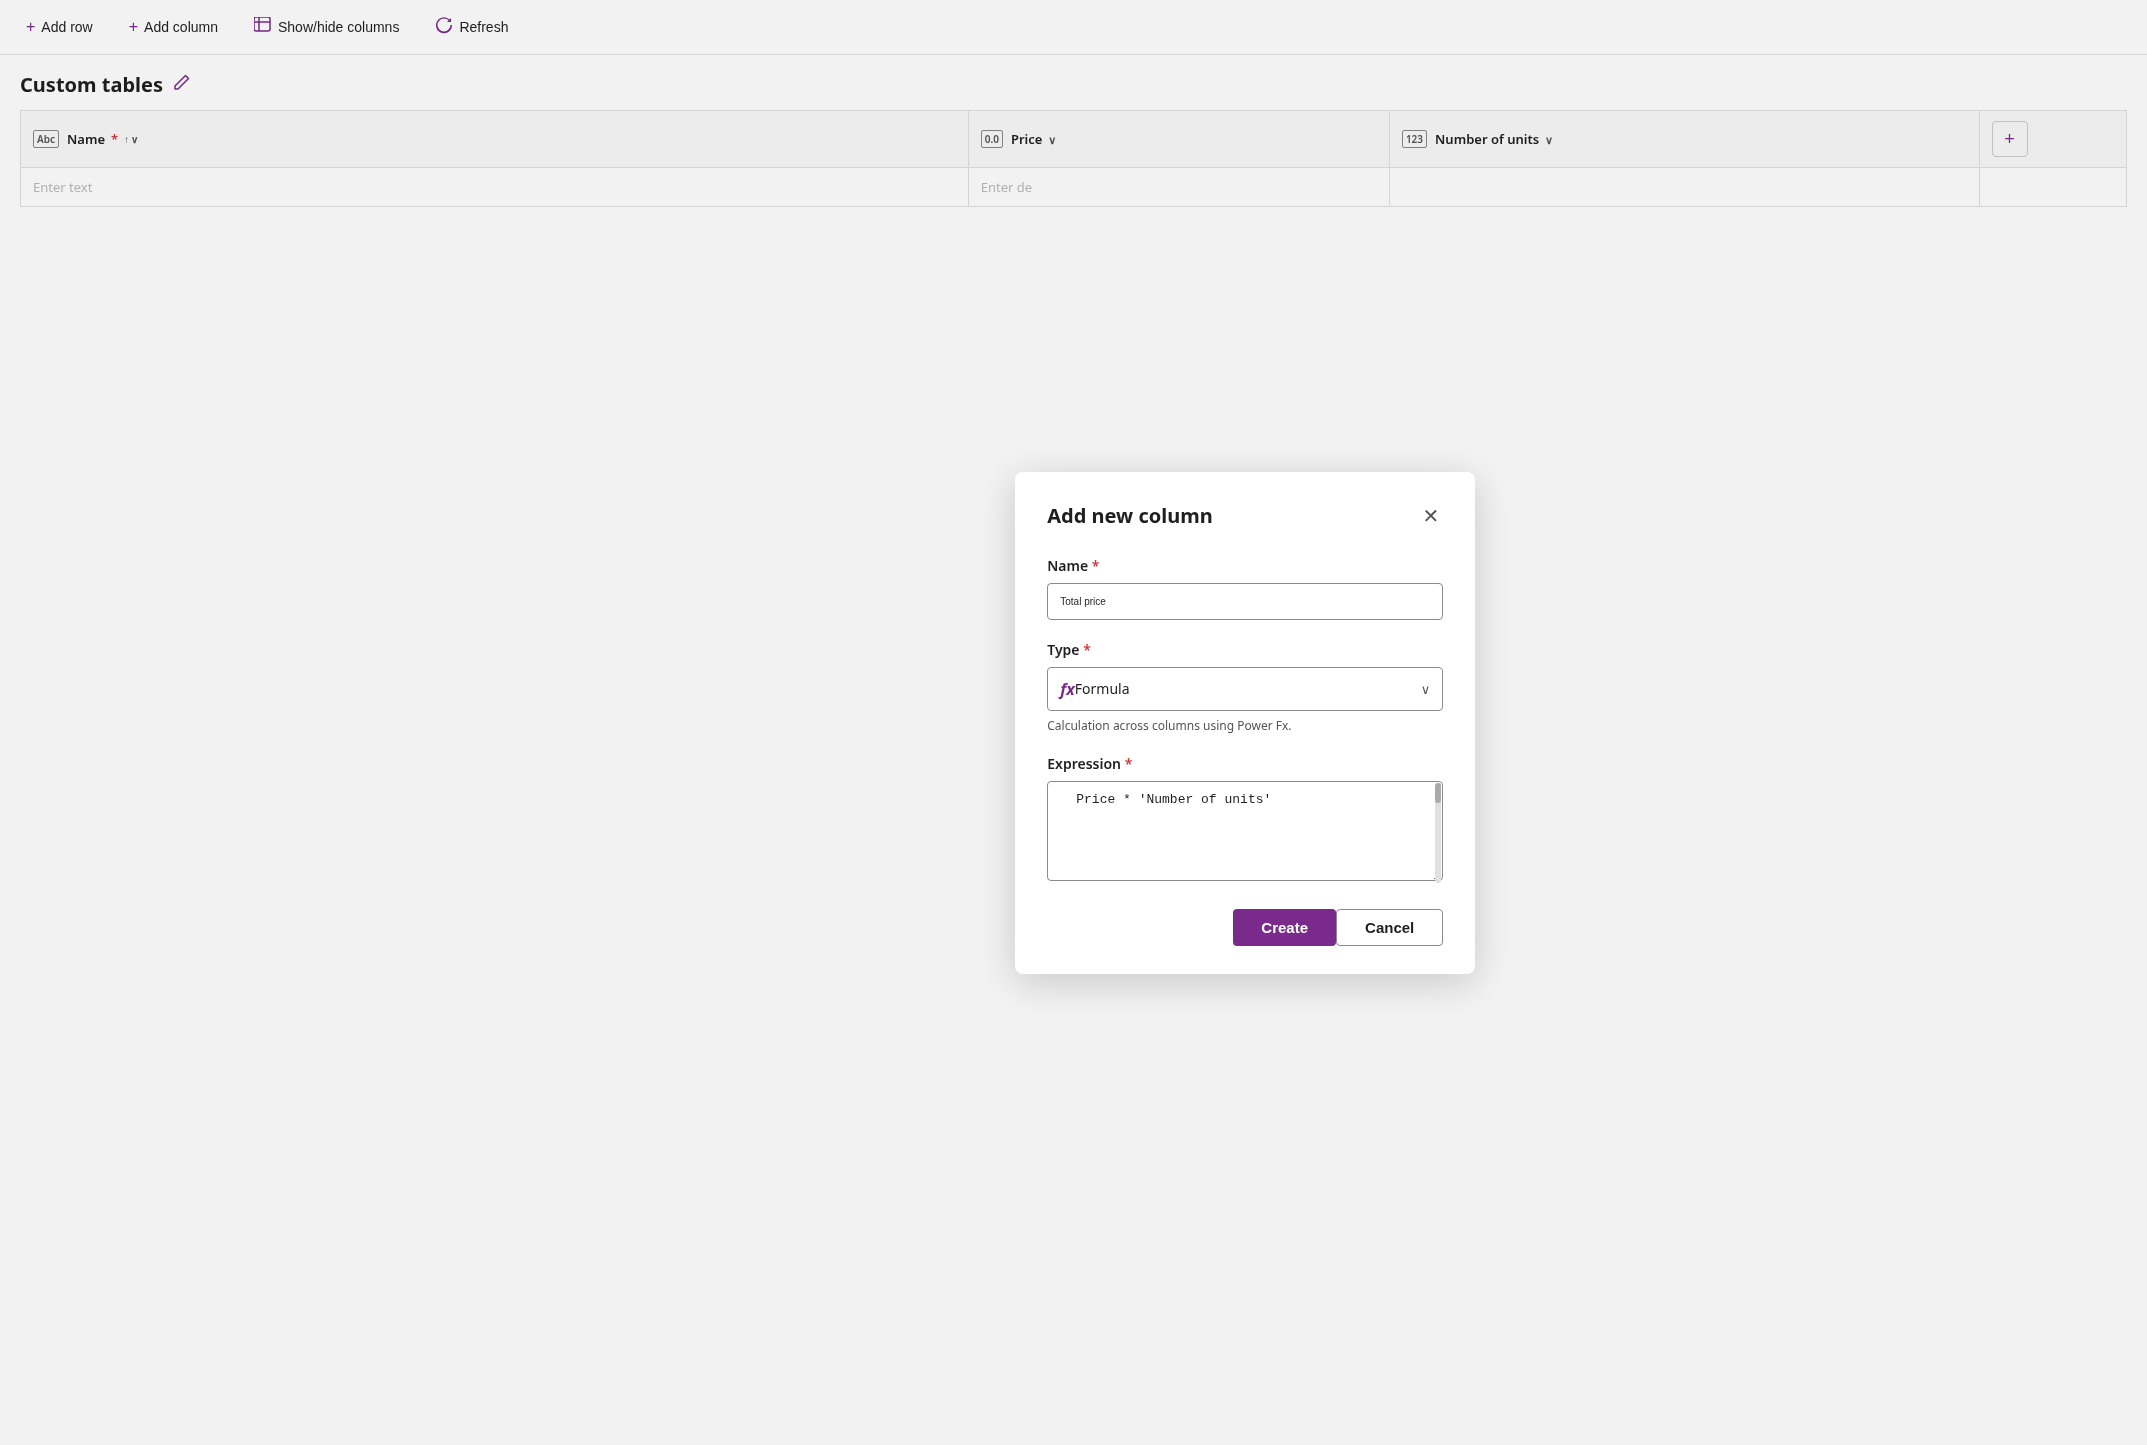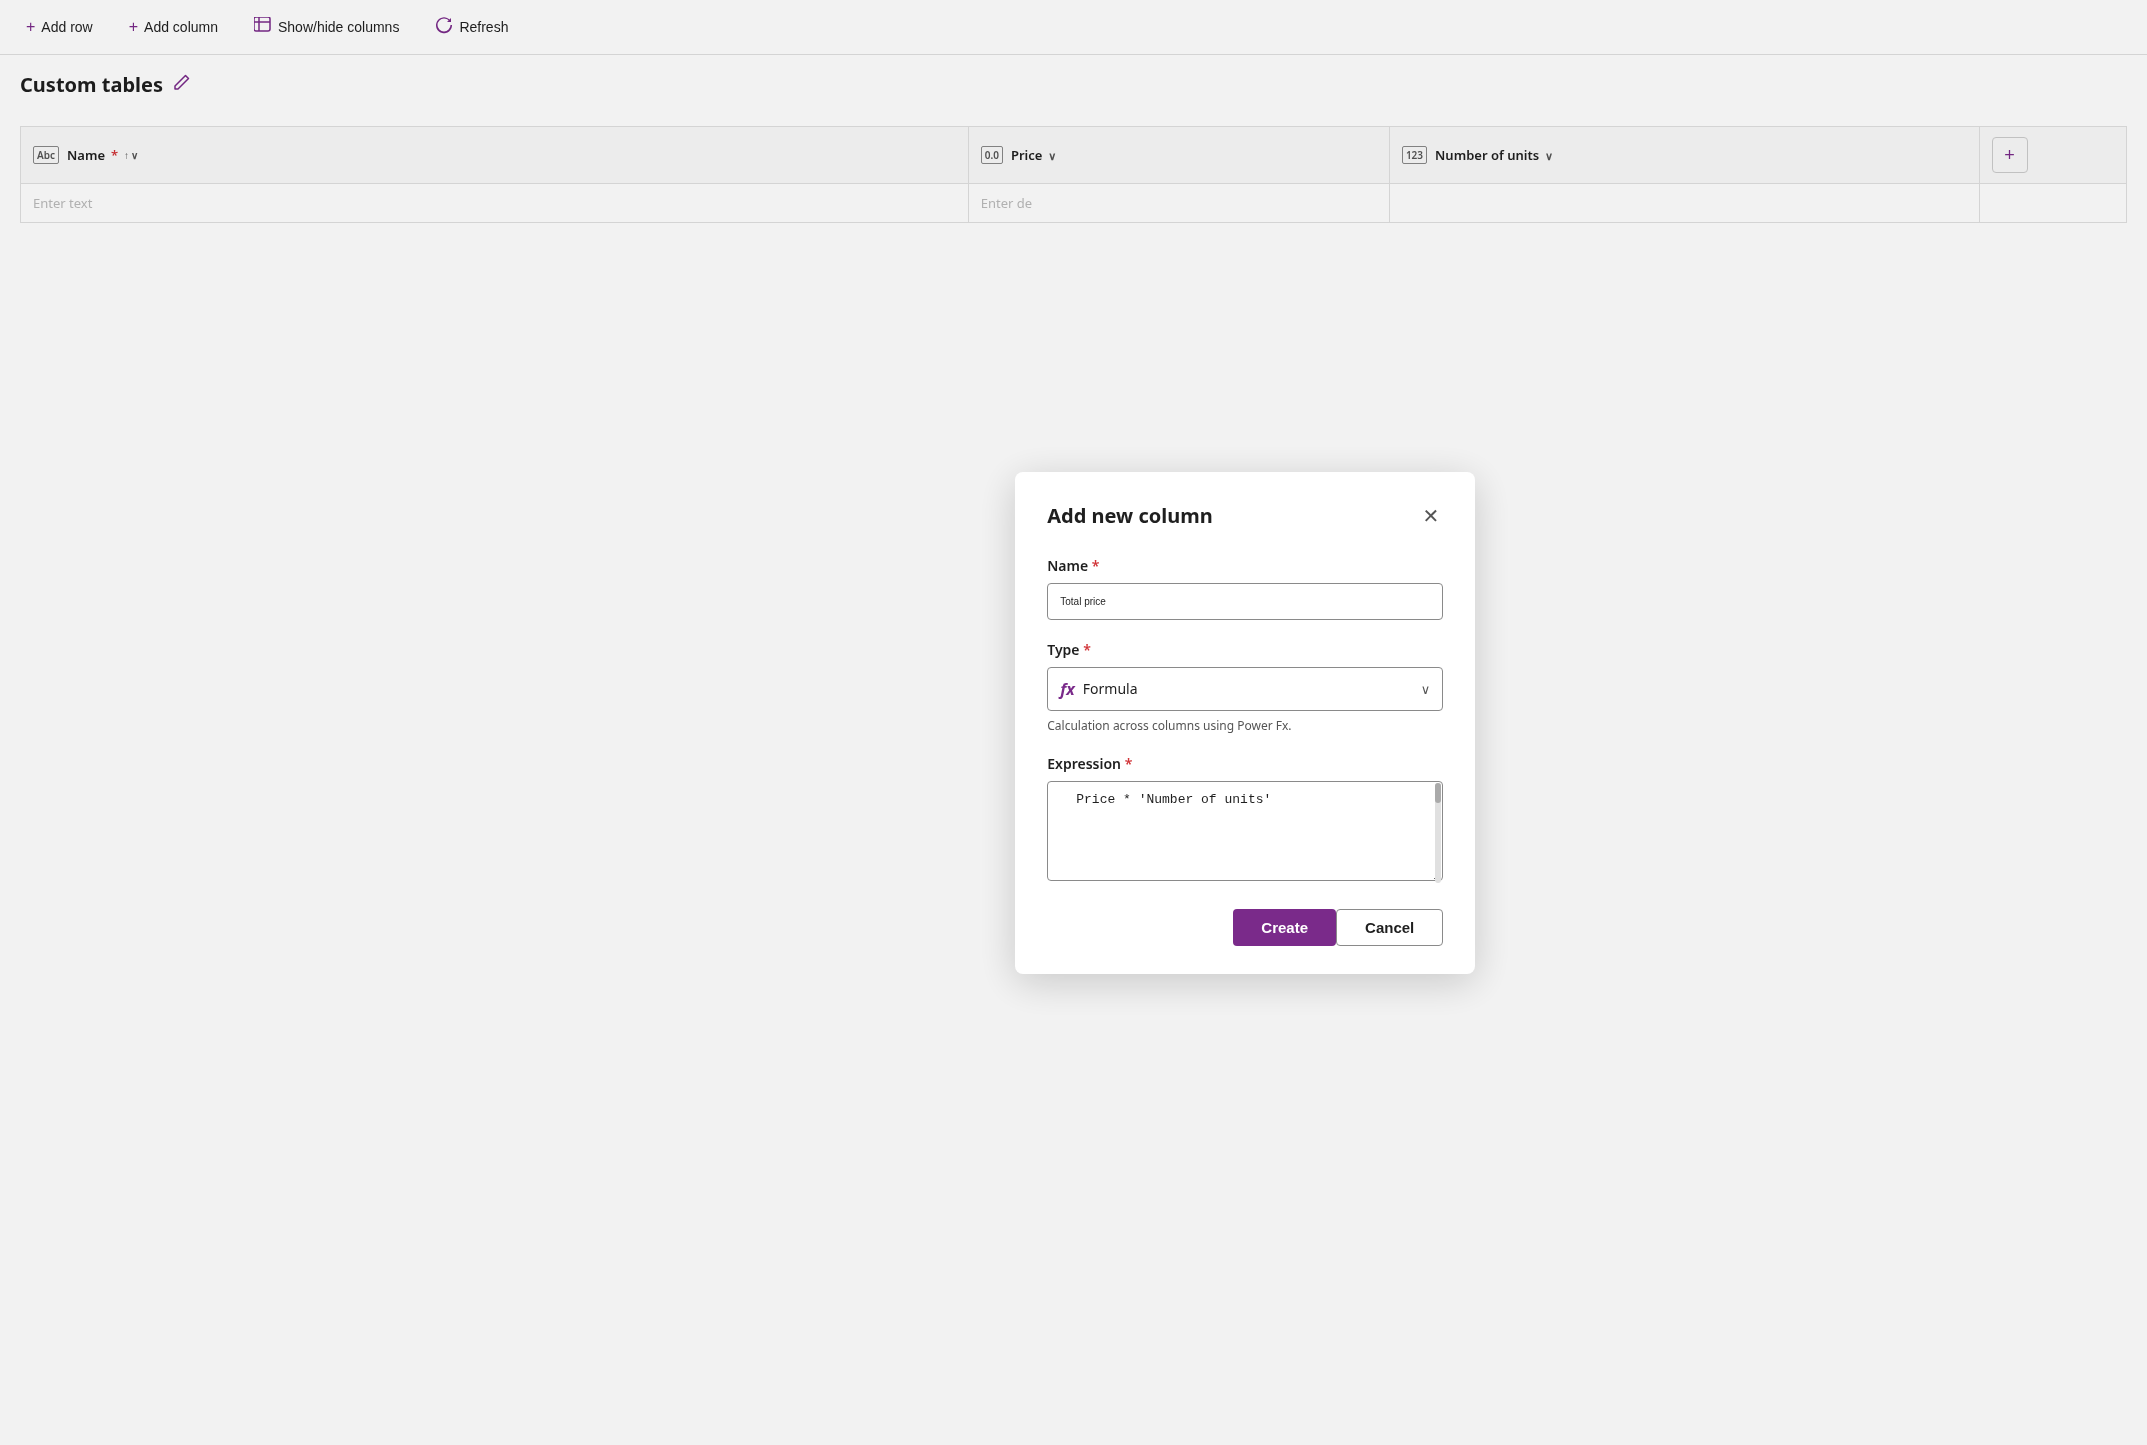--- a/index.html
+++ b/index.html
@@ -51,21 +51,20 @@
 
     
     .table-area {
       padding: 0 20px;
       position: relative;
     }
     .grid-table {
       width: 100%;
       border-collapse: collapse;
       table-layout: fixed;
-      margin-top: 16px;
     }
     .grid-table th {
       background: #f9f9f9;
       border: 1px solid #e0e0e0;
       padding: 10px 12px;
       text-align: left;
       font-weight: 600;
       font-size: 13px;
       color: #1f1f1f;
       white-space: nowrap;
@@ -186,21 +185,20 @@
       border: 1px solid #8a8a8a;
       border-radius: 4px;
       font-size: 14px;
       color: #1f1f1f;
       background: white;
       cursor: pointer;
     }
     .select-display-inner {
       display: flex;
       align-items: center;
-      gap: 8px;
     }
     .fx-icon {
       font-style: italic;
       color: #7a2a8a;
       font-size: 16px;
       font-weight: 700;
     }
     .select-chevron { color: #555; font-size: 13px; }
 
     .hint-text {

